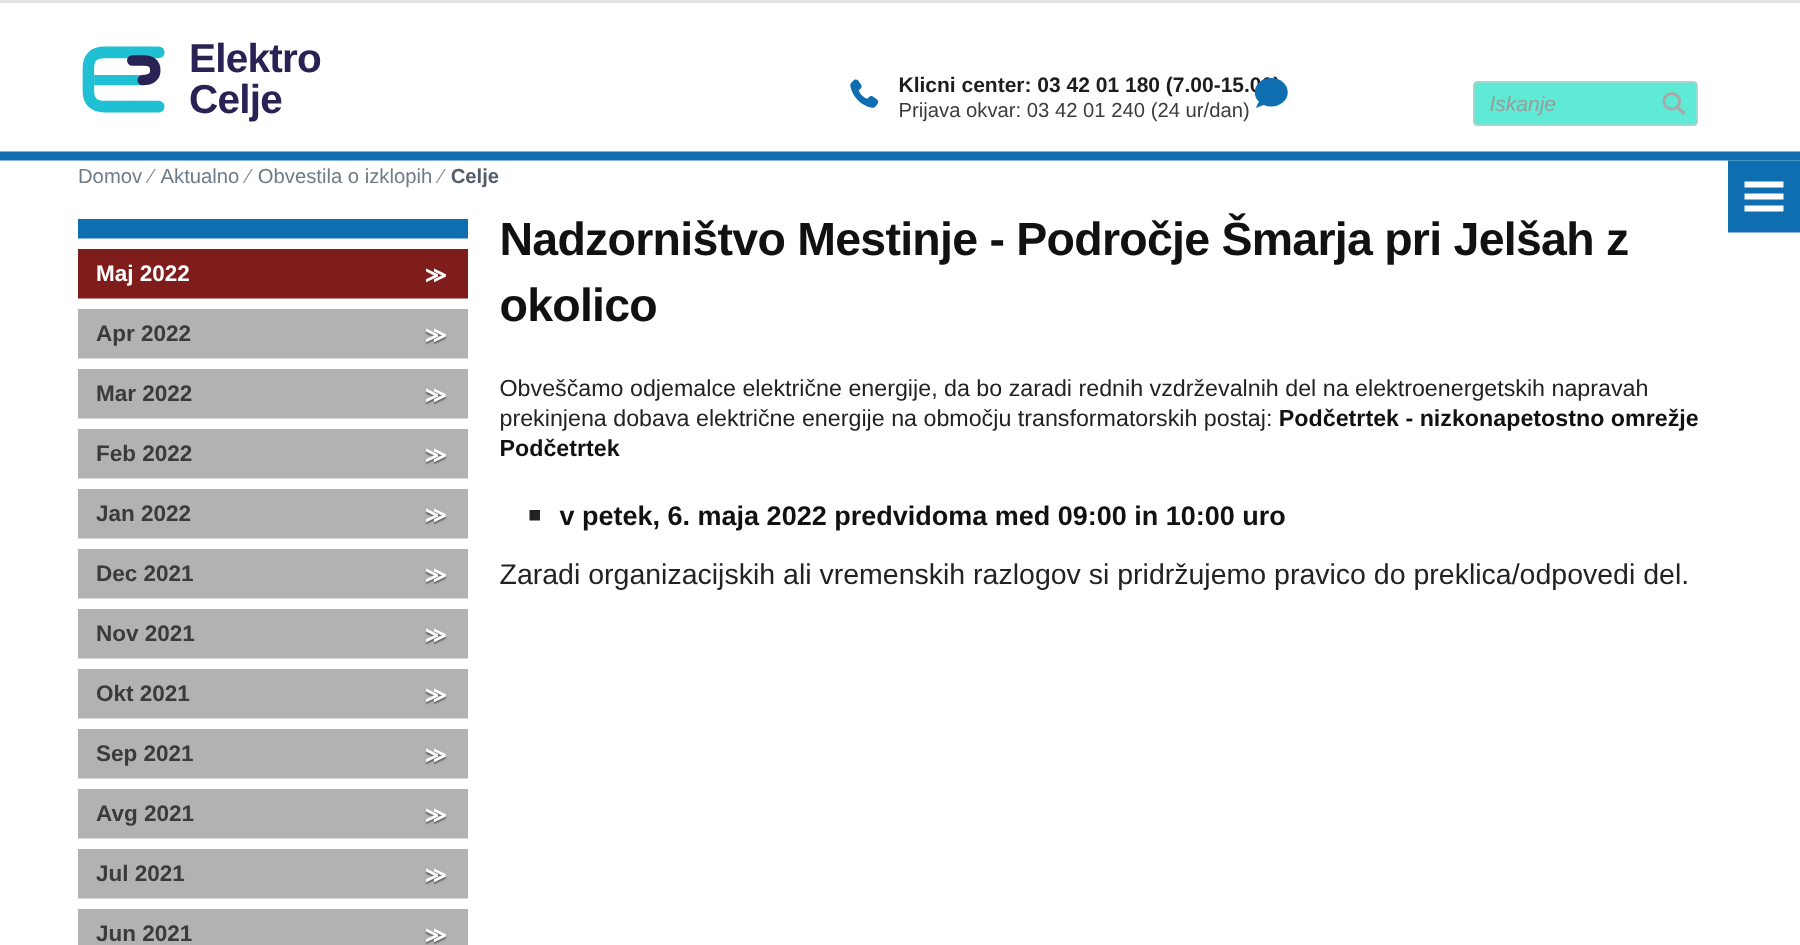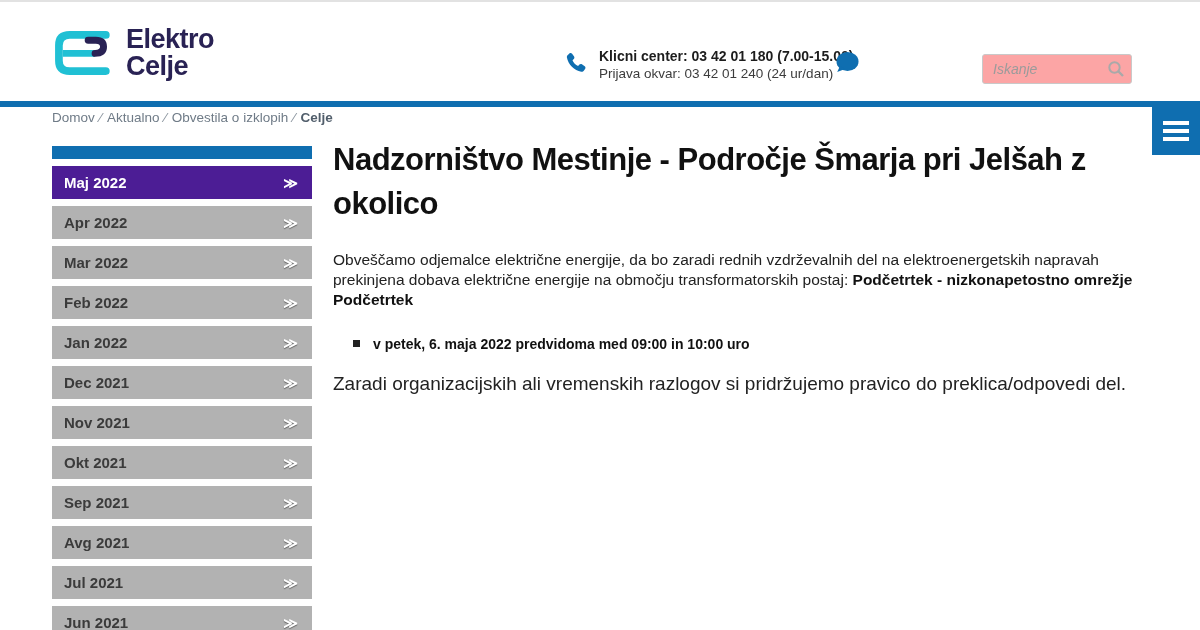--- a/index.html
+++ b/index.html
@@ -20,21 +20,21 @@
   .contact { position:absolute; left:563px; top:46px; display:flex; gap:12px; }
   .contact .icon { width:24px; height:26px; margin-top:2px; }
   .c-line1 { font-size:14px; font-weight:bold; color:#1d1d1d; line-height:17px; }
   .c-line2 { font-size:13.5px; color:#3c3c3c; line-height:17px; }
 
   .help { position:absolute; left:834px; top:46px; display:flex; gap:11px; }
   .help .icon { width:26px; height:26px; margin-top:2px; }
 
   .search { position:absolute; left:982px; top:52px; width:150px; height:30px; }
   .search input { width:100%; height:100%; border:1px solid #c9c9c9; border-radius:3px;
-    background:#fca5a5; padding:0 30px 0 10px; font-size:14px; font-style:italic; color:#555;
+    background:#5eead4; padding:0 30px 0 10px; font-size:14px; font-style:italic; color:#555;
     font-family:"Liberation Sans", sans-serif; outline:none; }
   .search input::placeholder { color:#9b9b9b; font-style:italic; }
   .search .mag { position:absolute; right:7px; top:6px; width:18px; height:18px; cursor:pointer; }
 
   
   .bluebar { position:absolute; top:101px; left:0; width:1200px; height:6px; background:#0f6eb0; }
   .menu-tab { position:absolute; top:107px; left:1152px; width:48px; height:48px; background:#0f6eb0;
     display:flex; flex-direction:column; justify-content:center; align-items:center; gap:4px; cursor:pointer; }
   .menu-tab .bar { width:26px; height:4px; background:#fff; }
 
@@ -43,34 +43,34 @@
   .breadcrumb a { color:#6f7b87; text-decoration:none; cursor:pointer; }
   .breadcrumb .sep { margin:0 5px; color:#8a949e; }
   .breadcrumb .current { font-weight:bold; color:#515e6b; }
 
   
   .sidebar { position:absolute; top:146px; left:52px; width:260px; }
   .sidebar-strip { width:260px; height:13px; background:#0f6eb0; }
   .month-btn { position:relative; width:260px; height:33px; margin-top:7px; background:#b2b2b2;
     display:flex; align-items:center; justify-content:space-between; padding:0 14px 0 12px;
     font-size:15px; font-weight:bold; color:#3b3b3b; cursor:pointer; }
-  .month-btn.active { background:#4c1d95; color:#fff; }
+  .month-btn.active { background:#7f1d1d; color:#fff; }
   .month-btn .chev { font-size:14px; font-weight:bold; color:#fff;
     text-shadow:0 1px 1px rgba(0,0,0,0.45); }
   .month-btn.active .chev { text-shadow:none; }
 
   
   .article { position:absolute; top:138px; left:333px; width:820px; color:#1d1d1d; }
   .article h1 { font-size:31px; line-height:44px; font-weight:bold; letter-spacing:-0.5px;
     color:#111; width:800px; }
   .article .intro { margin-top:24px; font-size:15.5px; line-height:20px; width:810px; color:#222; }
   .article .intro b { color:#111; }
   .bullet-row { margin-top:24px; display:flex; align-items:flex-start; padding-left:20px; }
   .bullet-sq { width:7px; height:7px; background:#222; margin:6px 13px 0 0; flex:none; }
-  .bullet-text { font-size:14px; font-weight:bold; color:#111; line-height:20px; }
+  .bullet-text { font-size:18px; font-weight:bold; color:#111; line-height:20px; }
   .outro { margin-top:20px; font-size:19px; line-height:20px; color:#222; }
 </style>
 </head>
 <body>
 
 <div class="page">
   <div class="topline"></div>
 
   <div class="header">
 

